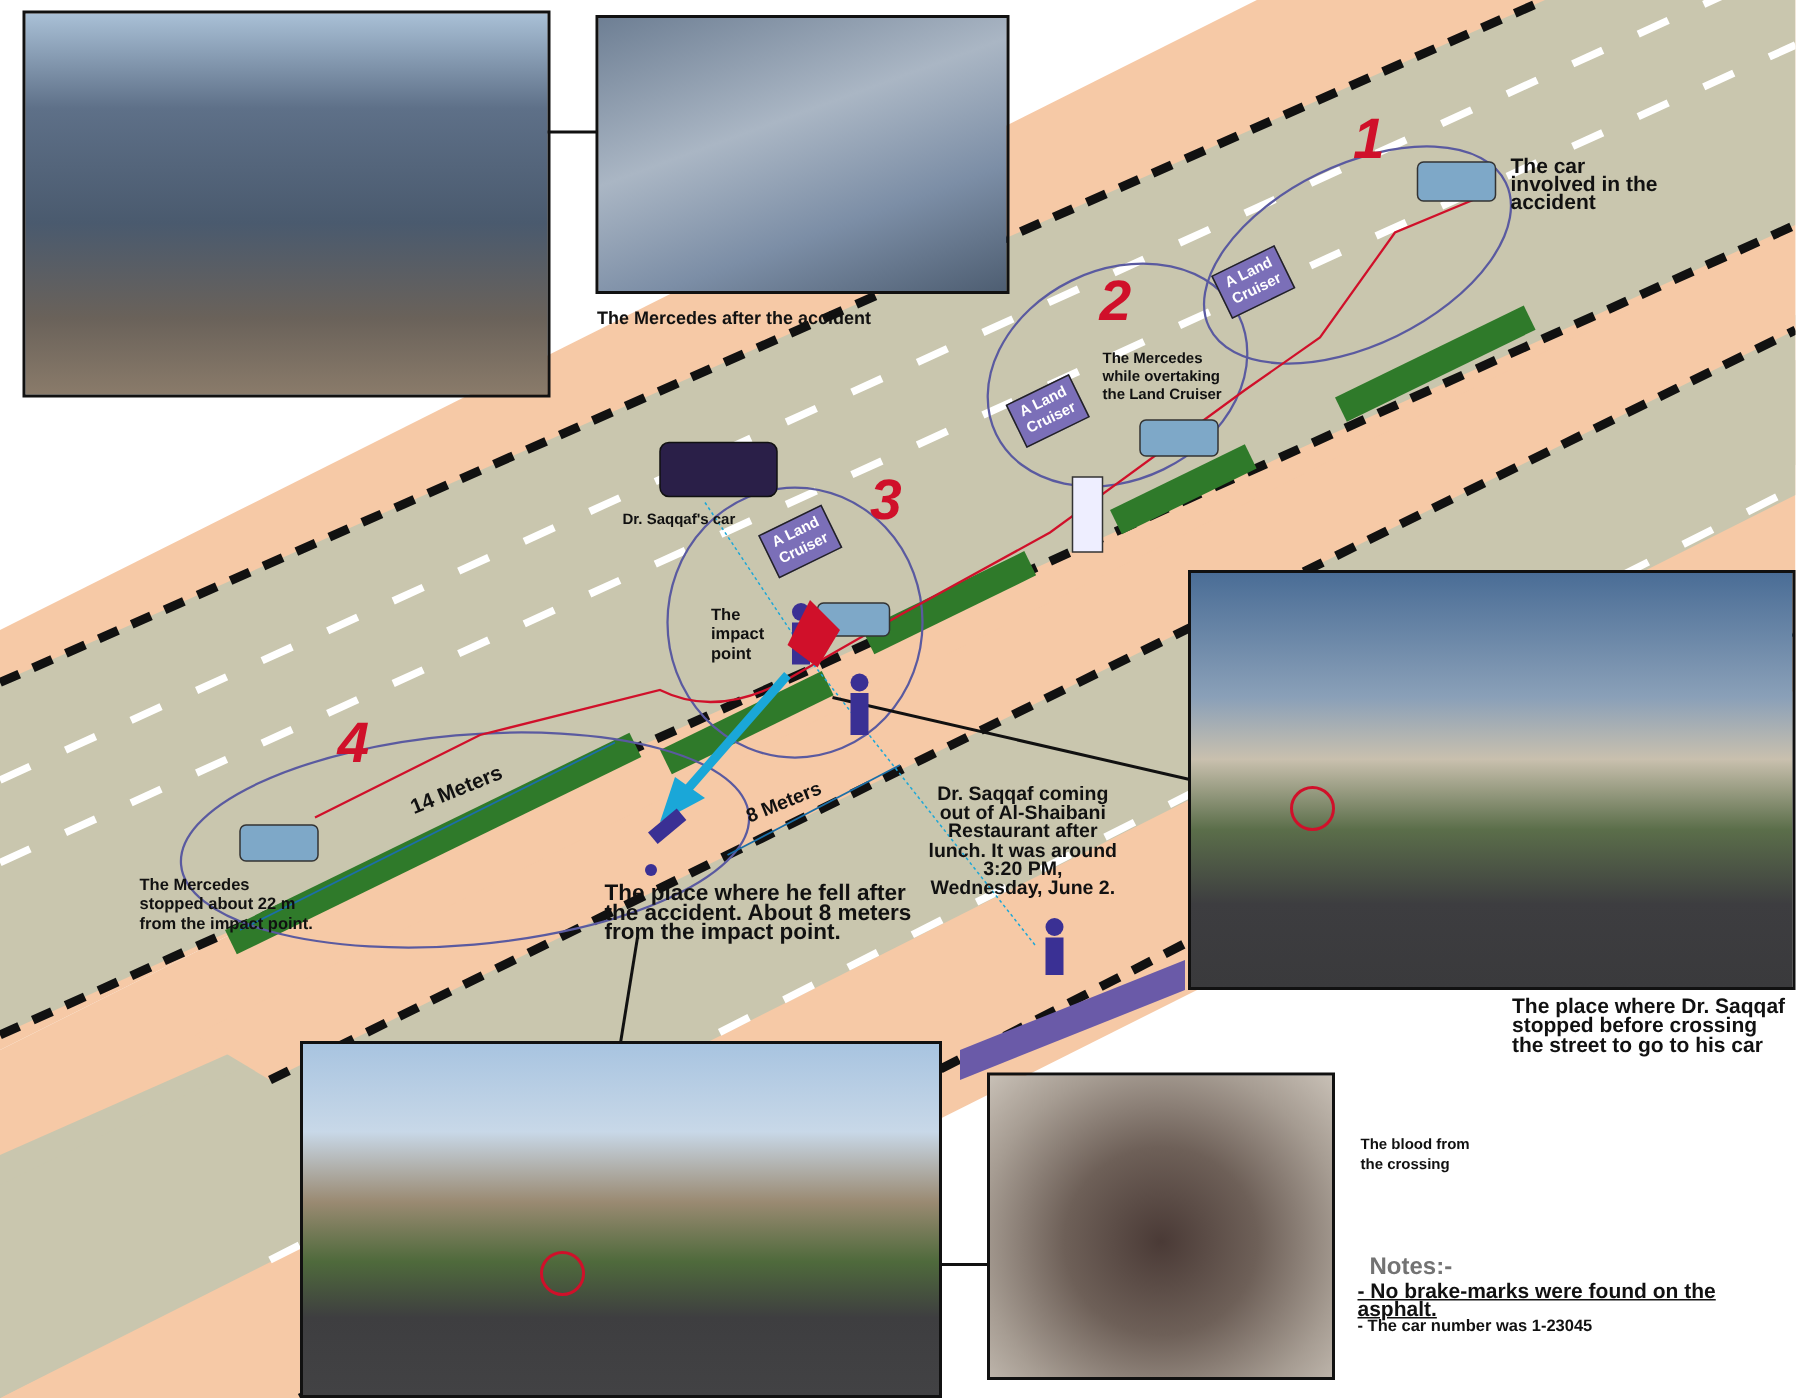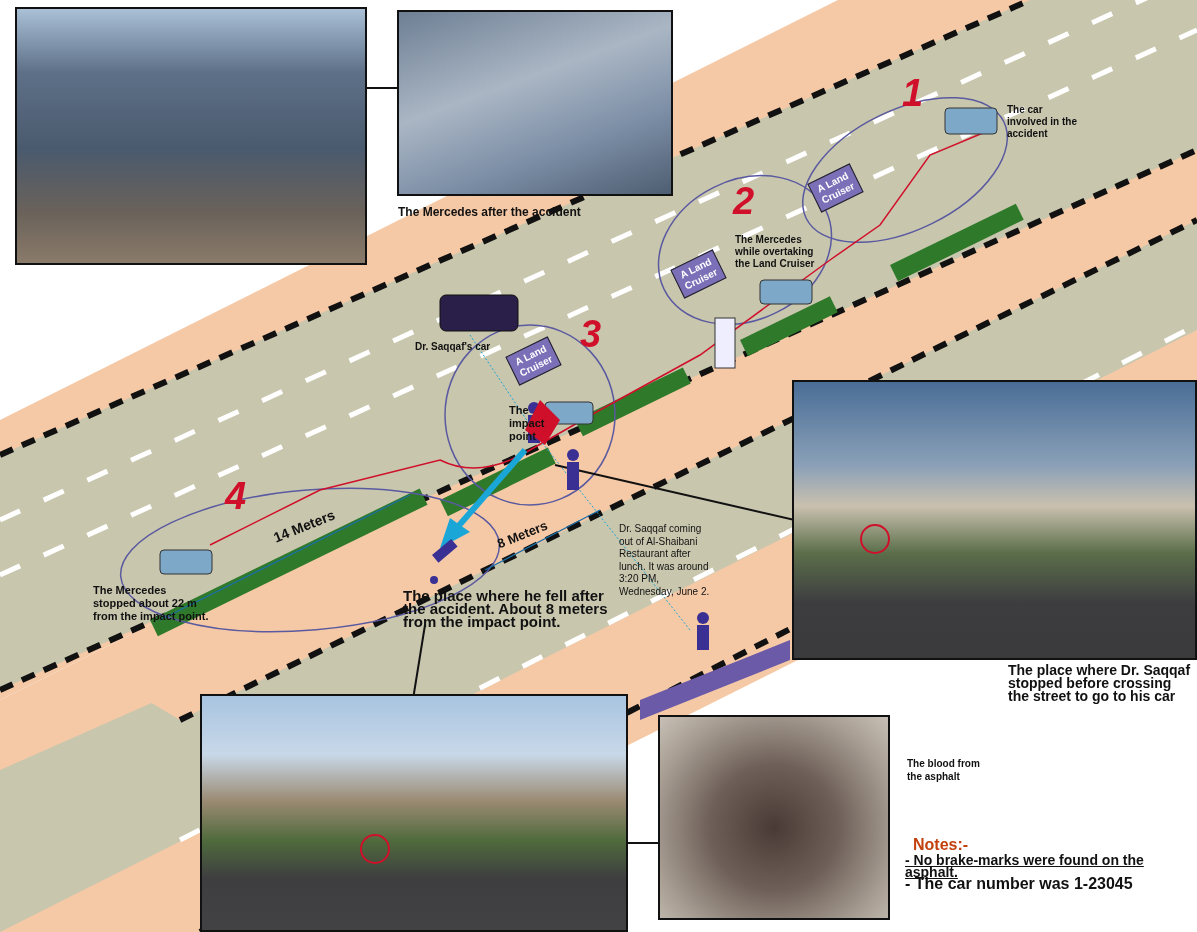--- a/index.html
+++ b/index.html
@@ -3,21 +3,21 @@
 <meta charset="utf-8">
 <style>
   html,body{margin:0;padding:0;background:#fff;}
   body{width:1197px;height:932px;position:relative;overflow:hidden;font-family:"Liberation Sans",sans-serif;}
   .abs{position:absolute;}
   svg.road{position:absolute;left:0;top:0;}
   .label{position:absolute;font-family:"Liberation Sans",sans-serif;font-weight:bold;color:#111;font-size:11px;line-height:13px;white-space:pre-line;}
   .photo{position:absolute;border:2px solid #111;overflow:hidden;box-sizing:border-box;}
   .step-num{position:absolute;font-family:"Liberation Sans",sans-serif;font-weight:bold;font-style:italic;color:#d0102a;font-size:38px;}
   .cruiser{position:absolute;background:#7b6fb8;border:1.5px solid #222;color:#fff;font-weight:bold;font-size:10px;line-height:12px;text-align:center;padding:3px 5px;white-space:pre-line;}
-  .notes-title{font-size:16px;font-weight:bold;color:#c2410c;}
+  .notes-title{font-size:16px;font-weight:bold;color:#737373;}
 </style>
 </head>
 <body>
 
 <svg class="road" width="1197" height="932" viewBox="0 0 1197 932">
 
   <polygon points="0,420 1197,-180 1197,100 0,700" fill="#f6c9a6"></polygon>
   <polygon points="0,700 1197,100 1197,460 0,1060" fill="#f6c9a6"></polygon>
 
   <polygon points="0,455 1030,0 1197,0 1197,150 0,690" fill="#c9c6ae"></polygon>
@@ -112,45 +112,45 @@
 Cruiser</div>
 <div class="cruiser" style="left:675px;top:258px;transform:rotate(-26deg);">A Land
 Cruiser</div>
 <div class="cruiser" style="left:510px;top:345px;transform:rotate(-26deg);">A Land
 Cruiser</div>
 
 <div class="label" style="left:272px;top:520px;font-size:14px;transform:rotate(-22deg);">14 Meters</div>
 <div class="label" style="left:496px;top:528px;font-size:13px;transform:rotate(-22deg);">8 Meters</div>
 
 <div class="label" style="left:398px;top:206px;font-size:12px;text-align:right;">The Mercedes after the accident</div>
-<div class="label" style="left:1007px;top:104px;font-size:10px;line-height:12px;">The car
+<div class="label" style="left:1007px;top:104px;font-size:14px;line-height:12px;">The car
 involved in the
 accident</div>
 <div class="label" style="left:735px;top:234px;font-size:10px;line-height:12px;">The Mercedes
 while overtaking
 the Land Cruiser</div>
 <div class="label" style="left:415px;top:340px;font-size:10px;text-align:right;">Dr. Saqqaf's car</div>
-<div class="label" style="left:474px;top:404px;font-size:11px;margin-left:35px;">The
+<div class="label" style="left:474px;top:404px;font-size:11px;">The
 impact
 point</div>
 <div class="label" style="left:93px;top:584px;font-size:11px;">The Mercedes
 stopped about 22 m
 from the impact point.</div>
 <div class="label" style="left:403px;top:589px;font-size:15px;">The place where he fell after
 the accident. About 8 meters
 from the impact point.</div>
-<div class="label" style="left:619px;top:523px;font-size:10px;line-height:12.5px;font-weight:normal;">Dr. Saqqaf coming
+<div class="label" style="left:619px;top:523px;font-size:13px;line-height:12.5px;font-weight:bold;text-align:center;">Dr. Saqqaf coming
 out of Al-Shaibani
 Restaurant after
 lunch. It was around
 3:20 PM,
 Wednesday, June 2.</div>
 <div class="label" style="left:1008px;top:664px;font-size:14px;">The place where Dr. Saqqaf
 stopped before crossing
 the street to go to his car</div>
 <div class="label" style="left:907px;top:757px;font-size:10px;">The blood from
-the asphalt</div>
+the crossing</div>
 
 <div class="abs" style="left:905px;top:836px;width:290px;">
   <div class="notes-title" style="padding-left:8px;">Notes:-</div>
   <div class="label" style="position:static;font-size:14px;line-height:12px;text-decoration:underline;">- No brake-marks were found on the asphalt.</div>
-  <div class="label" style="position:static;font-size:16px;line-height:12px;">- The car number was 1-23045</div>
+  <div class="label" style="position:static;font-size:11px;line-height:12px;">- The car number was 1-23045</div>
 </div>
 
 </body></html>

